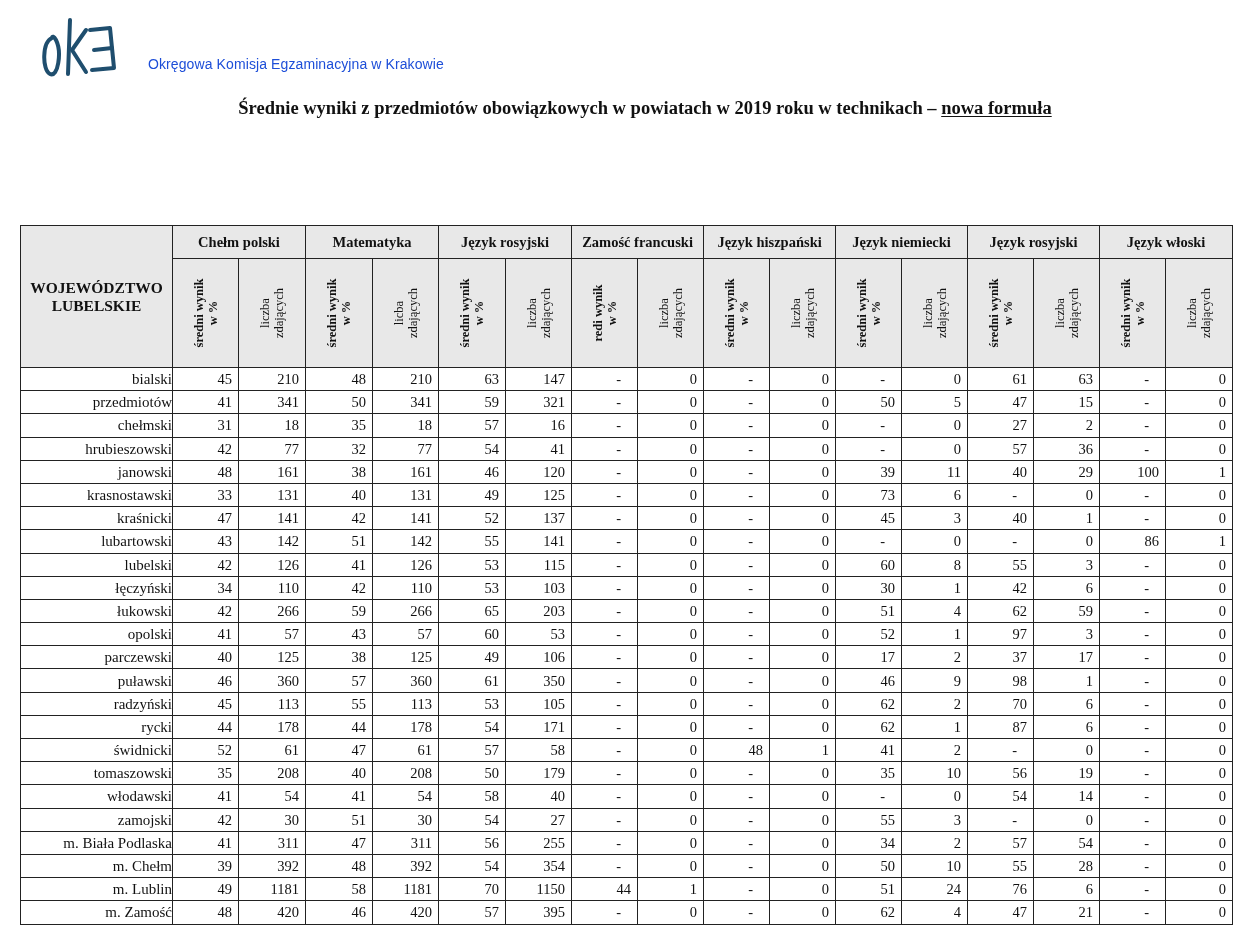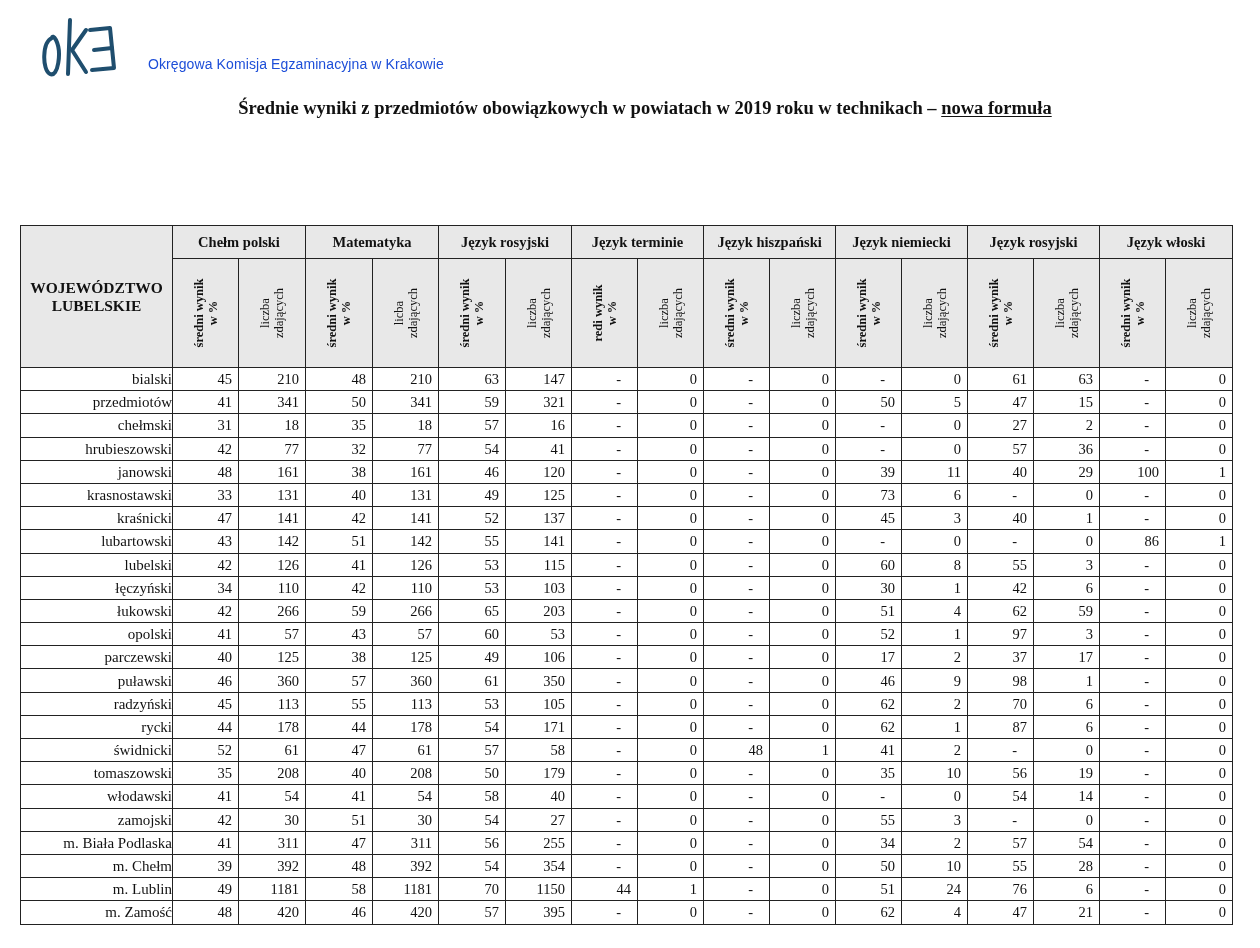--- a/index.html
+++ b/index.html
@@ -70,21 +70,21 @@
   </colgroup>
   <thead id="thead">
     <tr id="subject-row">
       <th class="region" rowspan="2">
         <span>WOJEWÓDZTWO</span><br>
         <span>LUBELSKIE</span>
       </th>
     <th class="subject" colspan="2">Chełm polski</th>
         <th class="subject" colspan="2">Matematyka</th>
         <th class="subject" colspan="2">Język rosyjski</th>
-        <th class="subject" colspan="2">Język terminie</th>
+        <th class="subject" colspan="2">Zamość francuski</th>
         <th class="subject" colspan="2">Język hiszpański</th>
         <th class="subject" colspan="2">Język niemiecki</th>
         <th class="subject" colspan="2">Język rosyjski</th>
         <th class="subject" colspan="2">Język włoski</th>
       </tr>
     <tr id="sub-row">
         <th class="sub bold">
           <div class="rot"><span>średni wynik</span><br><span>w %</span></div>
         </th>
         <th class="sub normal">

